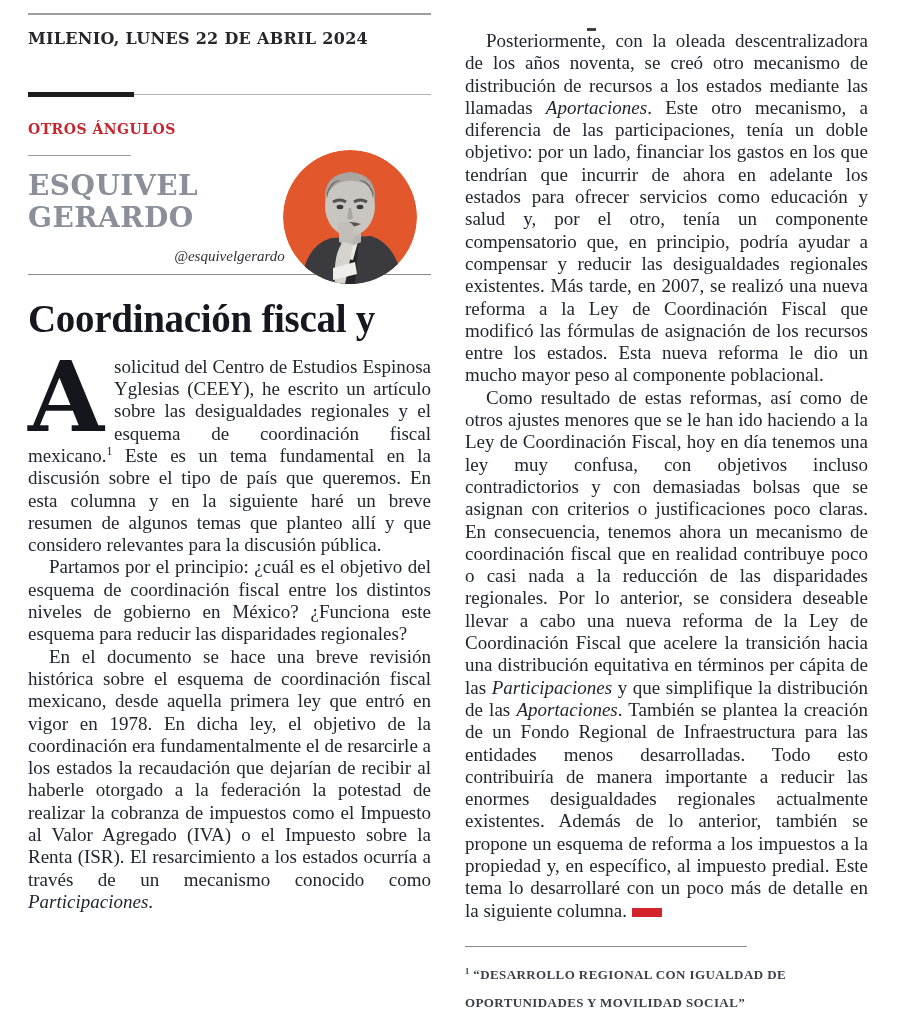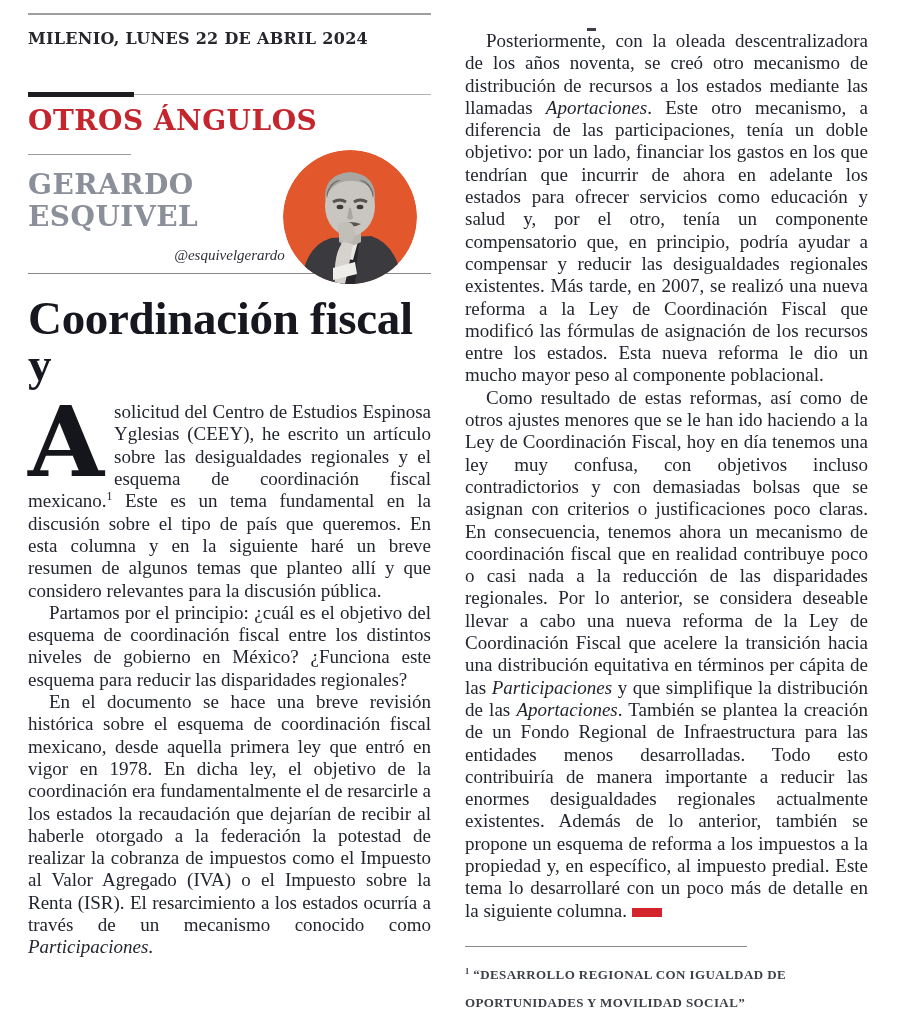--- a/index.html
+++ b/index.html
@@ -26,24 +26,24 @@
     font-family: "DejaVu Serif", serif;
     font-weight: bold;
     font-size: 16px;
     line-height: 1.15;
     letter-spacing: 0.3px;
     color: #26262c;
   }
   .section-divider { margin-top: 46px; border-top: 1px solid #b2b2b2; position: relative; height: 4px; }
   .divider-accent { position: absolute; left: 0; top: -3px; width: 106px; height: 5px; background: #1d1d20; }
   .section-label {
-    margin-top: 7px;
-    font-family: "DejaVu Serif", serif;
-    font-weight: bold;
-    font-size: 28px;
+    margin-top: 23px;
+    font-family: "DejaVu Serif", serif;
+    font-weight: bold;
+    font-size: 14px;
     line-height: 1.1;
     letter-spacing: 0.5px;
     color: #c5262e;
   }
   .author-rule { margin-top: 17px; width: 103px; border-top: 1px solid #9b9b9b; }
   .author-name {
     margin-top: 14px;
     font-family: "DejaVu Serif", serif;
     font-weight: bold;
     font-size: 28px;
@@ -69,21 +69,21 @@
     border-radius: 50%;
     overflow: hidden;
   }
   .avatar svg { display: block; width: 100%; height: 100%; }
 
   
   .article-title {
     margin-top: 21px;
     font-family: "Liberation Serif", serif;
     font-weight: bold;
-    font-size: 47px;
+    font-size: 39px;
     line-height: 46px;
     letter-spacing: -0.3px;
     color: #17171f;
   }
 
   
   .article-body { margin-top: 14px; }
   .body-p {
     margin: 0;
     font-size: 19px;
@@ -141,22 +141,22 @@
       <div class="masthead">MILENIO, LUNES 22 DE ABRIL 2024</div>
 
       <div class="section-divider">
         <span class="divider-accent"></span>
       </div>
 
       <div class="section-label">OTROS ÁNGULOS</div>
       <div class="author-rule"></div>
 
       <div class="author-name">
+        <div>ESQUIVEL</div>
         <div>GERARDO</div>
-        <div>ESQUIVEL</div>
       </div>
 
       <div class="avatar">
         <svg viewBox="0 0 134 134" xmlns="http://www.w3.org/2000/svg">
           <circle cx="67" cy="67" r="67" fill="#e2582c"></circle>
 
           <path d="M18 134 Q22 96 48 88 L88 86 Q114 94 120 134 Z" fill="#3b3b3f"></path>
           <path d="M60 92 L76 90 L72 134 L58 134 Z" fill="#27272b"></path>
 
           <path d="M58 90 L76 88 L70 110 L60 108 Z" fill="#e8e6e2"></path>

